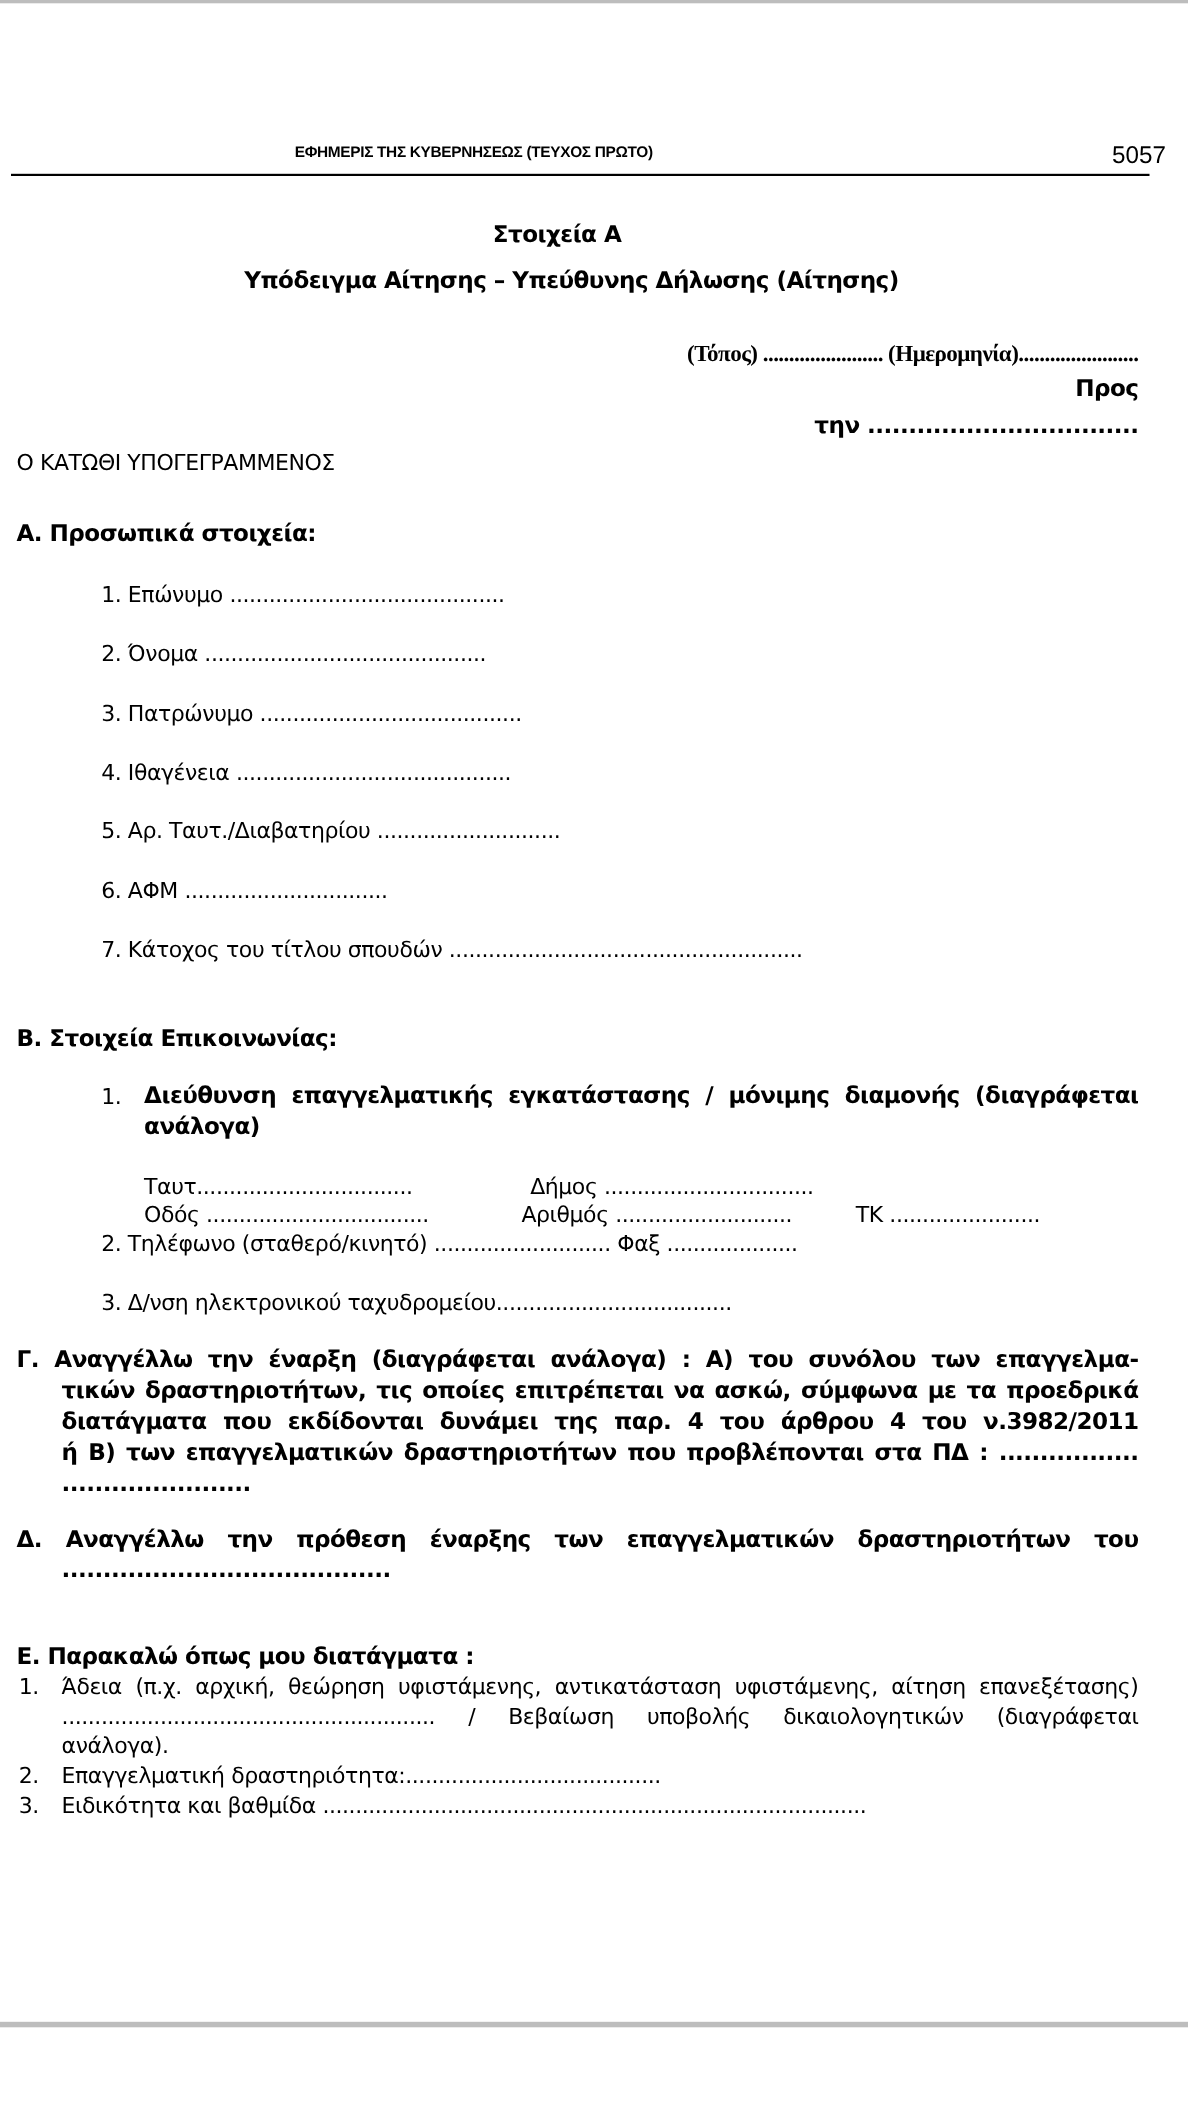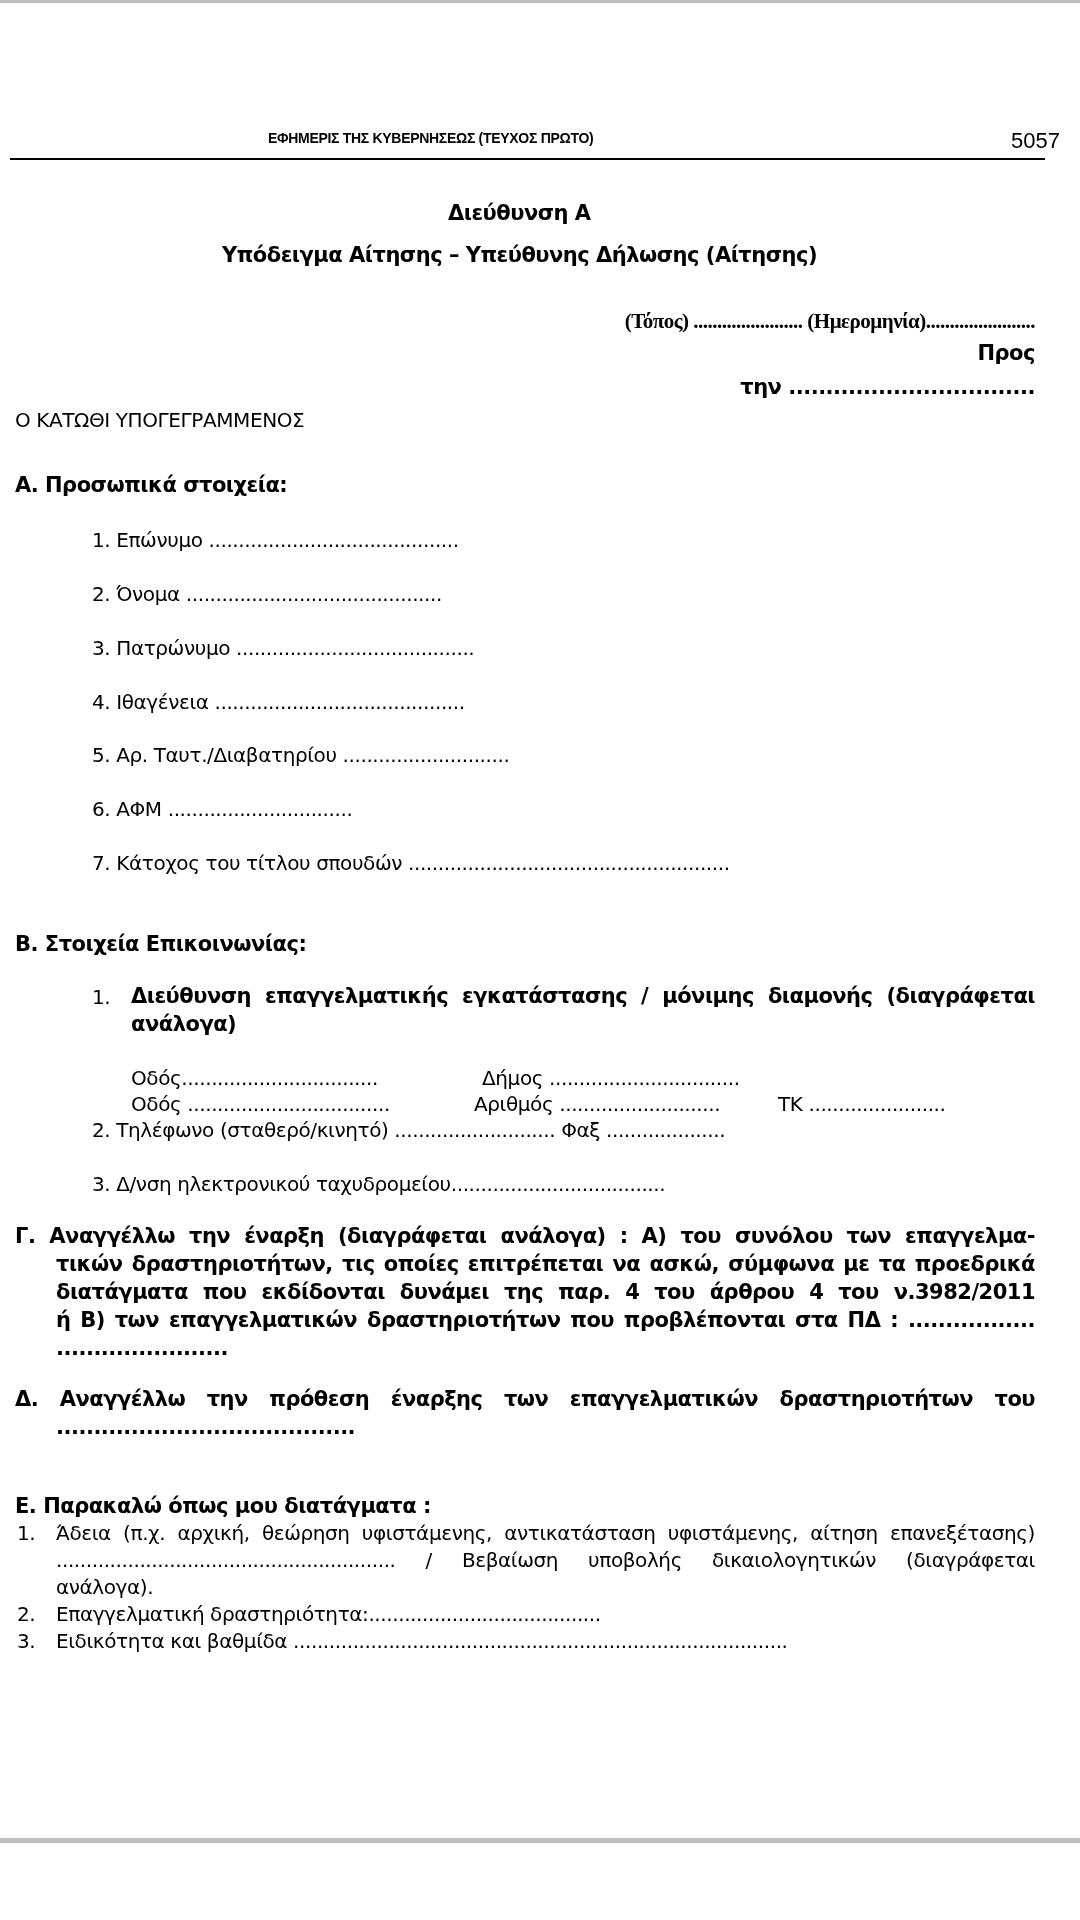--- a/index.html
+++ b/index.html
@@ -20,21 +20,21 @@
 <body>
 
 <div class="topbar"></div>
 
 <div>
 
   <div class="abs hdr" style="left:268px; top:130px;">ΕΦΗΜΕΡΙΣ ΤΗΣ ΚΥΒΕΡΝΗΣΕΩΣ (ΤΕΥΧΟΣ ΠΡΩΤΟ)</div>
   <div class="abs pgnum" style="left:990px; top:128px;margin-left:21px;">5057</div>
   <div class="rule"></div>
 
-  <div class="abs b t21" style="left:448px; top:201px;">Διεύθυνση Α</div>
+  <div class="abs b t21" style="left:448px; top:201px;">Στοιχεία Α</div>
   <div class="abs b t21" style="left:222px; top:243px;">Υπόδειγμα Αίτησης – Υπεύθυνης Δήλωσης (Αίτησης)</div>
 
   <div class="abs b t21" style="right:45px; top:309px;font-family:Liberation Serif, serif;">(Τόπος) ....................... (Ημερομηνία).......................</div>
   <div class="abs b t21" style="right:45px; top:341px;">Προς</div>
   <div class="abs b t21" style="right:45px; top:375px;">την .................................</div>
 
   <div class="abs t20" style="left:15px; top:408px;">Ο ΚΑΤΩΘΙ ΥΠΟΓΕΓΡΑΜΜΕΝΟΣ</div>
 
   <div class="abs b t21" style="left:15px; top:473px;">Α. Προσωπικά στοιχεία:</div>
   <div class="abs t20" style="left:92px; top:528px;text-align:center;">1. Επώνυμο ..........................................</div>
@@ -43,21 +43,21 @@
   <div class="abs t20" style="left:92px; top:690px;">4. Ιθαγένεια ..........................................</div>
   <div class="abs t20" style="left:92px; top:743px;">5. Αρ. Ταυτ./Διαβατηρίου  ............................</div>
   <div class="abs t20" style="left:92px; top:797px;">6. ΑΦΜ ...............................</div>
   <div class="abs t20" style="left:92px; top:851px;">7. Κάτοχος του τίτλου σπουδών ......................................................</div>
 
   <div class="abs b t21" style="left:15px; top:932px;">Β. Στοιχεία Επικοινωνίας:</div>
   <div class="abs t20" style="left:92px; top:985px;">1.</div>
   <div class="abs b t21 just" style="left:131px; top:984px; width:904px;">Διεύθυνση επαγγελματικής εγκατάστασης / μόνιμης διαμονής (διαγράφεται</div>
   <div class="abs b t21" style="left:131px; top:1012px;">ανάλογα)</div>
 
-  <div class="abs t20" style="left:131px; top:1066px;">Οδός.................................</div>
+  <div class="abs t20" style="left:131px; top:1066px;">Ταυτ.................................</div>
   <div class="abs t20" style="left:482px; top:1066px;">Δήμος ................................</div>
   <div class="abs t20" style="left:131px; top:1092px;">Οδός ..................................</div>
   <div class="abs t20" style="left:474px; top:1092px;">Αριθμός ...........................</div>
   <div class="abs t20" style="left:778px; top:1092px;">ΤΚ .......................</div>
   <div class="abs t20" style="left:92px; top:1118px;">2. Τηλέφωνο (σταθερό/κινητό) ........................... Φαξ ....................</div>
   <div class="abs t20" style="left:92px; top:1172px;">3. Δ/νση ηλεκτρονικού ταχυδρομείου....................................</div>
 
   <div class="abs b t21 just" style="left:15px; top:1224px; width:1020px;">Γ. Αναγγέλλω την έναρξη (διαγράφεται ανάλογα) : Α) του συνόλου των επαγγελμα-</div>
   <div class="abs b t21 just" style="left:56px; top:1252px; width:979px;">τικών δραστηριοτήτων, τις οποίες επιτρέπεται  να ασκώ, σύμφωνα με τα προεδρικά</div>
   <div class="abs b t21 just" style="left:56px; top:1280px; width:979px;">διατάγματα που εκδίδονται δυνάμει της παρ. 4 του άρθρου 4 του ν.3982/2011</div>

